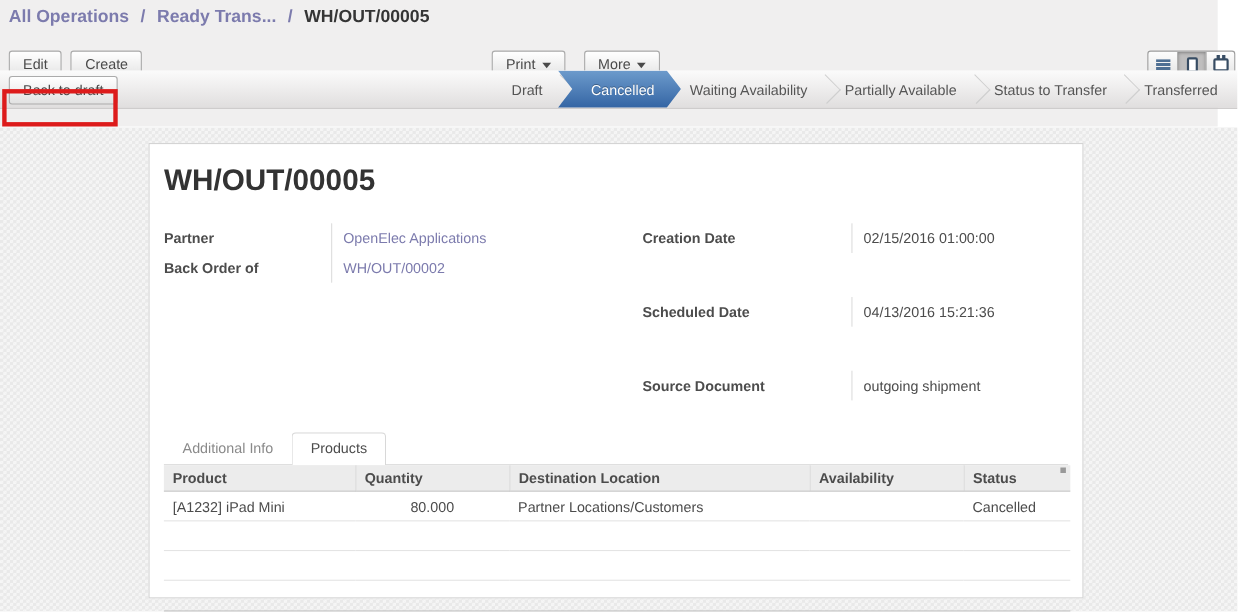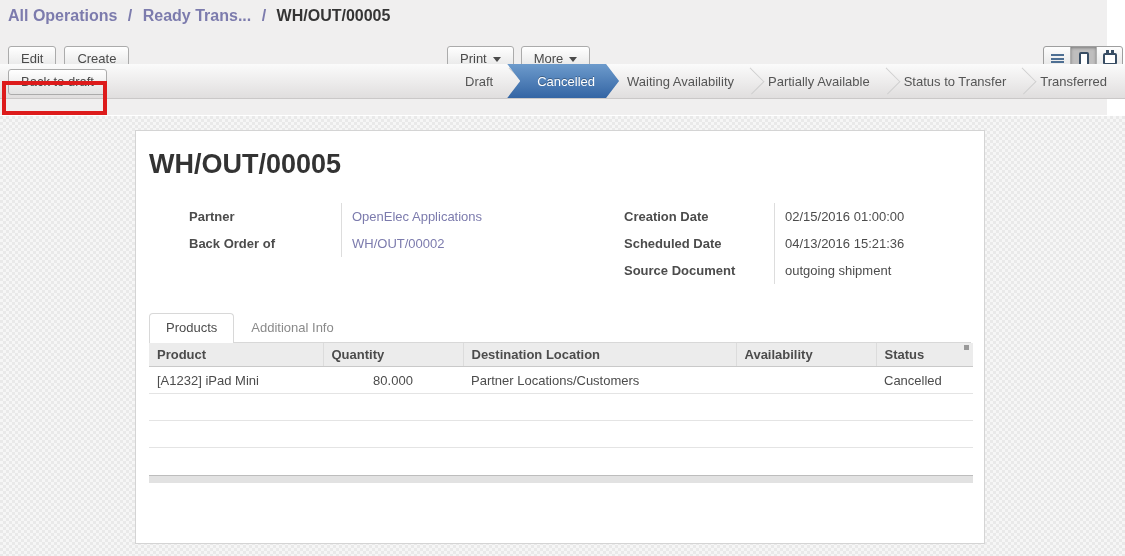--- a/index.html
+++ b/index.html
@@ -20,21 +20,21 @@
   .breadcrumb .bc-current { color:#353535; }
 
   .btn {
     display:inline-flex; align-items:center; gap:6px;
     padding:4px 12px; font-size:13px; color:#4a4a4a;
     background:linear-gradient(#ffffff,#e2e2e2);
     border:1px solid #ababab; border-radius:3px; cursor:pointer;
     font-family:inherit; line-height:16px;
   }
   .left-buttons  { position:absolute; top:46px; left:8px; display:flex; gap:8px; }
-  .mid-buttons   { position:absolute; top:46px; left:447px; display:flex; gap:7px; }
+  .mid-buttons   { position:absolute; top:46px; left:447px; display:flex; gap:17px; }
   .caret { width:0; height:0; border-left:4px solid transparent; border-right:4px solid transparent; border-top:5px solid #4a4a4a; display:inline-block; }
 
   .view-switcher {
     position:absolute; top:46px; right:-16px; display:flex;
     border:1px solid #9e9e9e; border-radius:3px; overflow:hidden;
     background:linear-gradient(#fdfdfd,#e2e2e2);
   }
   .vs-btn {
     width:26px; height:24px; display:flex; align-items:center; justify-content:center;
     border-left:1px solid #b0b0b0; cursor:pointer;
@@ -89,22 +89,22 @@
     background-size:6px 6px; background-position:0 0,3px 3px;
   }
   .card {
     position:absolute; left:135px; top:14px; width:850px; height:414px;
     background:#fff; border:1px solid #d4d4d4; padding:0 13px;
   }
   .sheet-title { margin-top:18px; font-size:27px; font-weight:bold; color:#333; height:32px; }
 
   .fields { display:flex; margin-top:22px; }
   .fgroup { display:grid; grid-template-columns:152px auto; align-items:center; align-content:start; }
-  .fgroup.left  { width:435px;margin-left:40px; }
-  .fgroup.right { grid-template-columns:150px auto; }
+  .fgroup.left  { width:435px; }
+  .fgroup.right { grid-template-columns:150px auto;gap:40px; }
   .flabel { font-weight:bold; color:#4c4c4c; height:27px; line-height:27px; }
   .fvalue { border-left:1px solid #ddd; padding-left:10px; height:27px; line-height:27px; min-width:180px; }
   .fvalue.link { color:#7c7bad; cursor:pointer; }
 
   .tabbar { margin-top:30px; border-bottom:1px solid #d8d8d8; display:flex; height:29px; align-items:flex-end; }
   .tab {
     padding:6px 16px; font-size:13px; color:#8a8a8a; cursor:pointer;
     border:1px solid transparent; border-bottom:none; line-height:16px;
   }
   .tab.active {
@@ -204,22 +204,22 @@
         <div class="flabel">Creation Date</div>
         <div class="fvalue">02/15/2016 01:00:00</div>
         <div class="flabel">Scheduled Date</div>
         <div class="fvalue">04/13/2016 15:21:36</div>
         <div class="flabel">Source Document</div>
         <div class="fvalue">outgoing shipment</div>
       </div>
     </div>
 
     <div class="tabbar">
+      <div class="tab">Additional Info</div>
       <div class="tab active">Products</div>
-      <div class="tab">Additional Info</div>
     </div>
 
     <div class="table-wrap">
       <table>
         <colgroup>
           <col class="c-product">
             <col class="c-qty">
             <col class="c-dest">
             <col class="c-avail">
             <col class="c-status">

